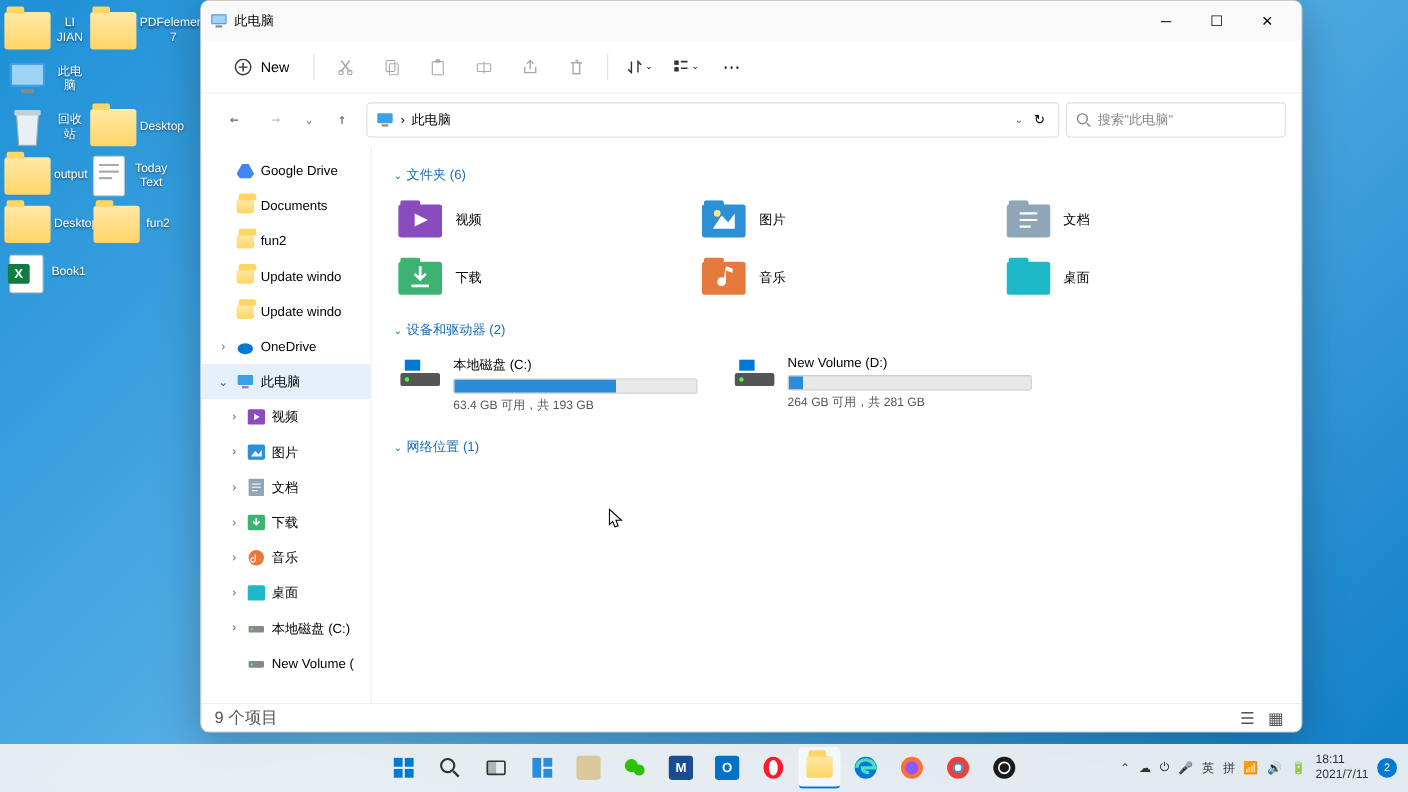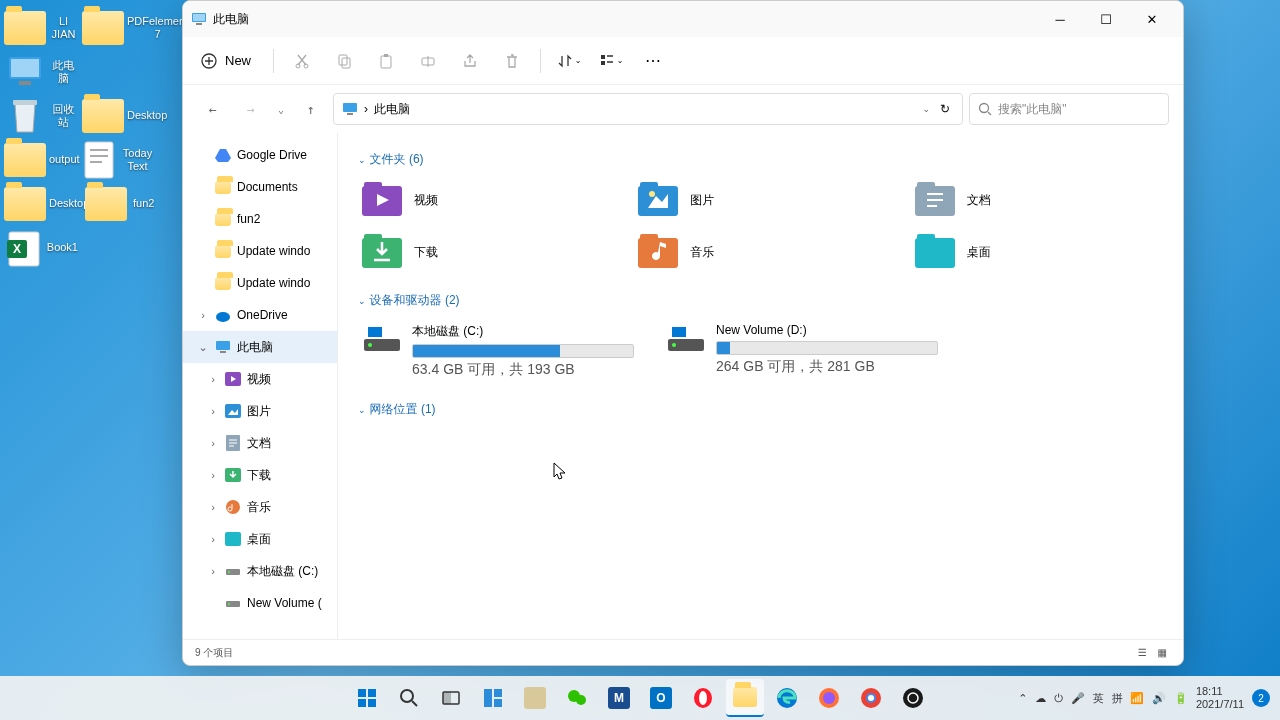--- a/index.html
+++ b/index.html
@@ -14,21 +14,21 @@
 .folder-ico::before{content:"";position:absolute;top:-5px;left:2px;width:16px;height:6px;background:#ffd566;border-radius:2px 2px 0 0}
 
 
 .win{position:absolute;left:182px;top:0;width:1002px;height:666px;background:#fff;border:1px solid #ccc;border-radius:8px;box-shadow:0 10px 40px rgba(0,0,0,.25);display:flex;flex-direction:column;overflow:hidden}
 .titlebar{height:36px;display:flex;align-items:center;padding:0 8px;background:#f9f9f9}
 .titlebar .wicon{width:16px;height:16px;margin-right:6px}
 .titlebar .wtitle{font-size:12px;flex:1}
 .winctl{display:flex}
 .winctl div{width:46px;height:36px;display:flex;align-items:center;justify-content:center;cursor:pointer;font-size:13px}
 
-.toolbar{height:48px;display:flex;align-items:center;padding:0 4px;gap:2px;border-bottom:1px solid #eee}
+.toolbar{height:48px;display:flex;align-items:center;padding:0 16px;gap:2px;border-bottom:1px solid #eee}
 .newbtn{display:flex;align-items:center;gap:8px;padding:6px 14px;border-radius:4px;cursor:pointer;font-size:13px}
 .tbtn{width:40px;height:36px;display:flex;align-items:center;justify-content:center;cursor:pointer;opacity:.5;border-radius:4px}
 .tbtn.en{opacity:1}
 .tsep{width:1px;height:24px;background:#ddd;margin:0 6px}
 
 .addrrow{height:40px;display:flex;align-items:center;padding:0 10px;gap:6px;margin:4px}
 .navbtn{width:32px;height:32px;display:flex;align-items:center;justify-content:center;cursor:pointer;border-radius:4px;color:#666;font-family:monospace}
 .addrbar{flex:1;height:32px;border:1px solid #ddd;border-radius:4px;display:flex;align-items:center;padding:0 8px;font-size:12px;gap:6px}
 .searchbar{width:200px;height:32px;border:1px solid #ddd;border-radius:4px;display:flex;align-items:center;padding:0 8px;gap:6px;font-size:12px;color:#888}
 
@@ -46,25 +46,25 @@
 .fitem{display:flex;align-items:center;gap:12px;cursor:pointer;padding:4px;border-radius:4px}
 .fico{width:40px;height:36px;border-radius:3px}
 .flbl{font-size:12px}
 .drives{display:flex;gap:24px;margin-bottom:18px}
 .drive{display:flex;gap:10px;width:280px;cursor:pointer;padding:4px;border-radius:4px}
 .dico{width:40px;height:34px;display:flex;align-items:center;justify-content:center}
 .dbody{flex:1}
 .dname{font-size:12px;margin-bottom:4px}
 .dbar{height:14px;background:#e8e8e8;border:1px solid #ccc;border-radius:2px;overflow:hidden;margin-bottom:3px}
 .dbarf{height:100%;background:#2b8dd9}
-.dtxt{font-size:14px;color:#555}
+.dtxt{font-size:11px;color:#555}
 
 .net{display:flex;gap:10px;align-items:center;cursor:pointer;padding:4px;border-radius:4px}
 
-.statusbar{height:26px;border-top:1px solid #eee;display:flex;align-items:center;padding:0 12px;font-size:10px;color:#555;justify-content:space-between}
+.statusbar{height:26px;border-top:1px solid #eee;display:flex;align-items:center;padding:0 12px;font-size:15px;color:#555;justify-content:space-between}
 
 
 .taskbar{position:absolute;bottom:0;left:0;right:0;height:44px;background:rgba(243,243,243,.92);backdrop-filter:blur(10px);display:flex;align-items:center;padding:0 10px}
 .tbcenter{position:absolute;left:50%;transform:translateX(-50%);display:flex;align-items:center;gap:4px}
 .tbico{width:38px;height:38px;display:flex;align-items:center;justify-content:center;cursor:pointer;border-radius:4px}
 .tbright{margin-left:auto;display:flex;align-items:center;gap:8px;font-size:11px;color:#333}
 .clock{text-align:left;line-height:1.2;font-size:11px}
 
 .ico16{width:16px;height:16px}
 .cursor-arrow{position:absolute;left:553px;top:462px;pointer-events:none}

